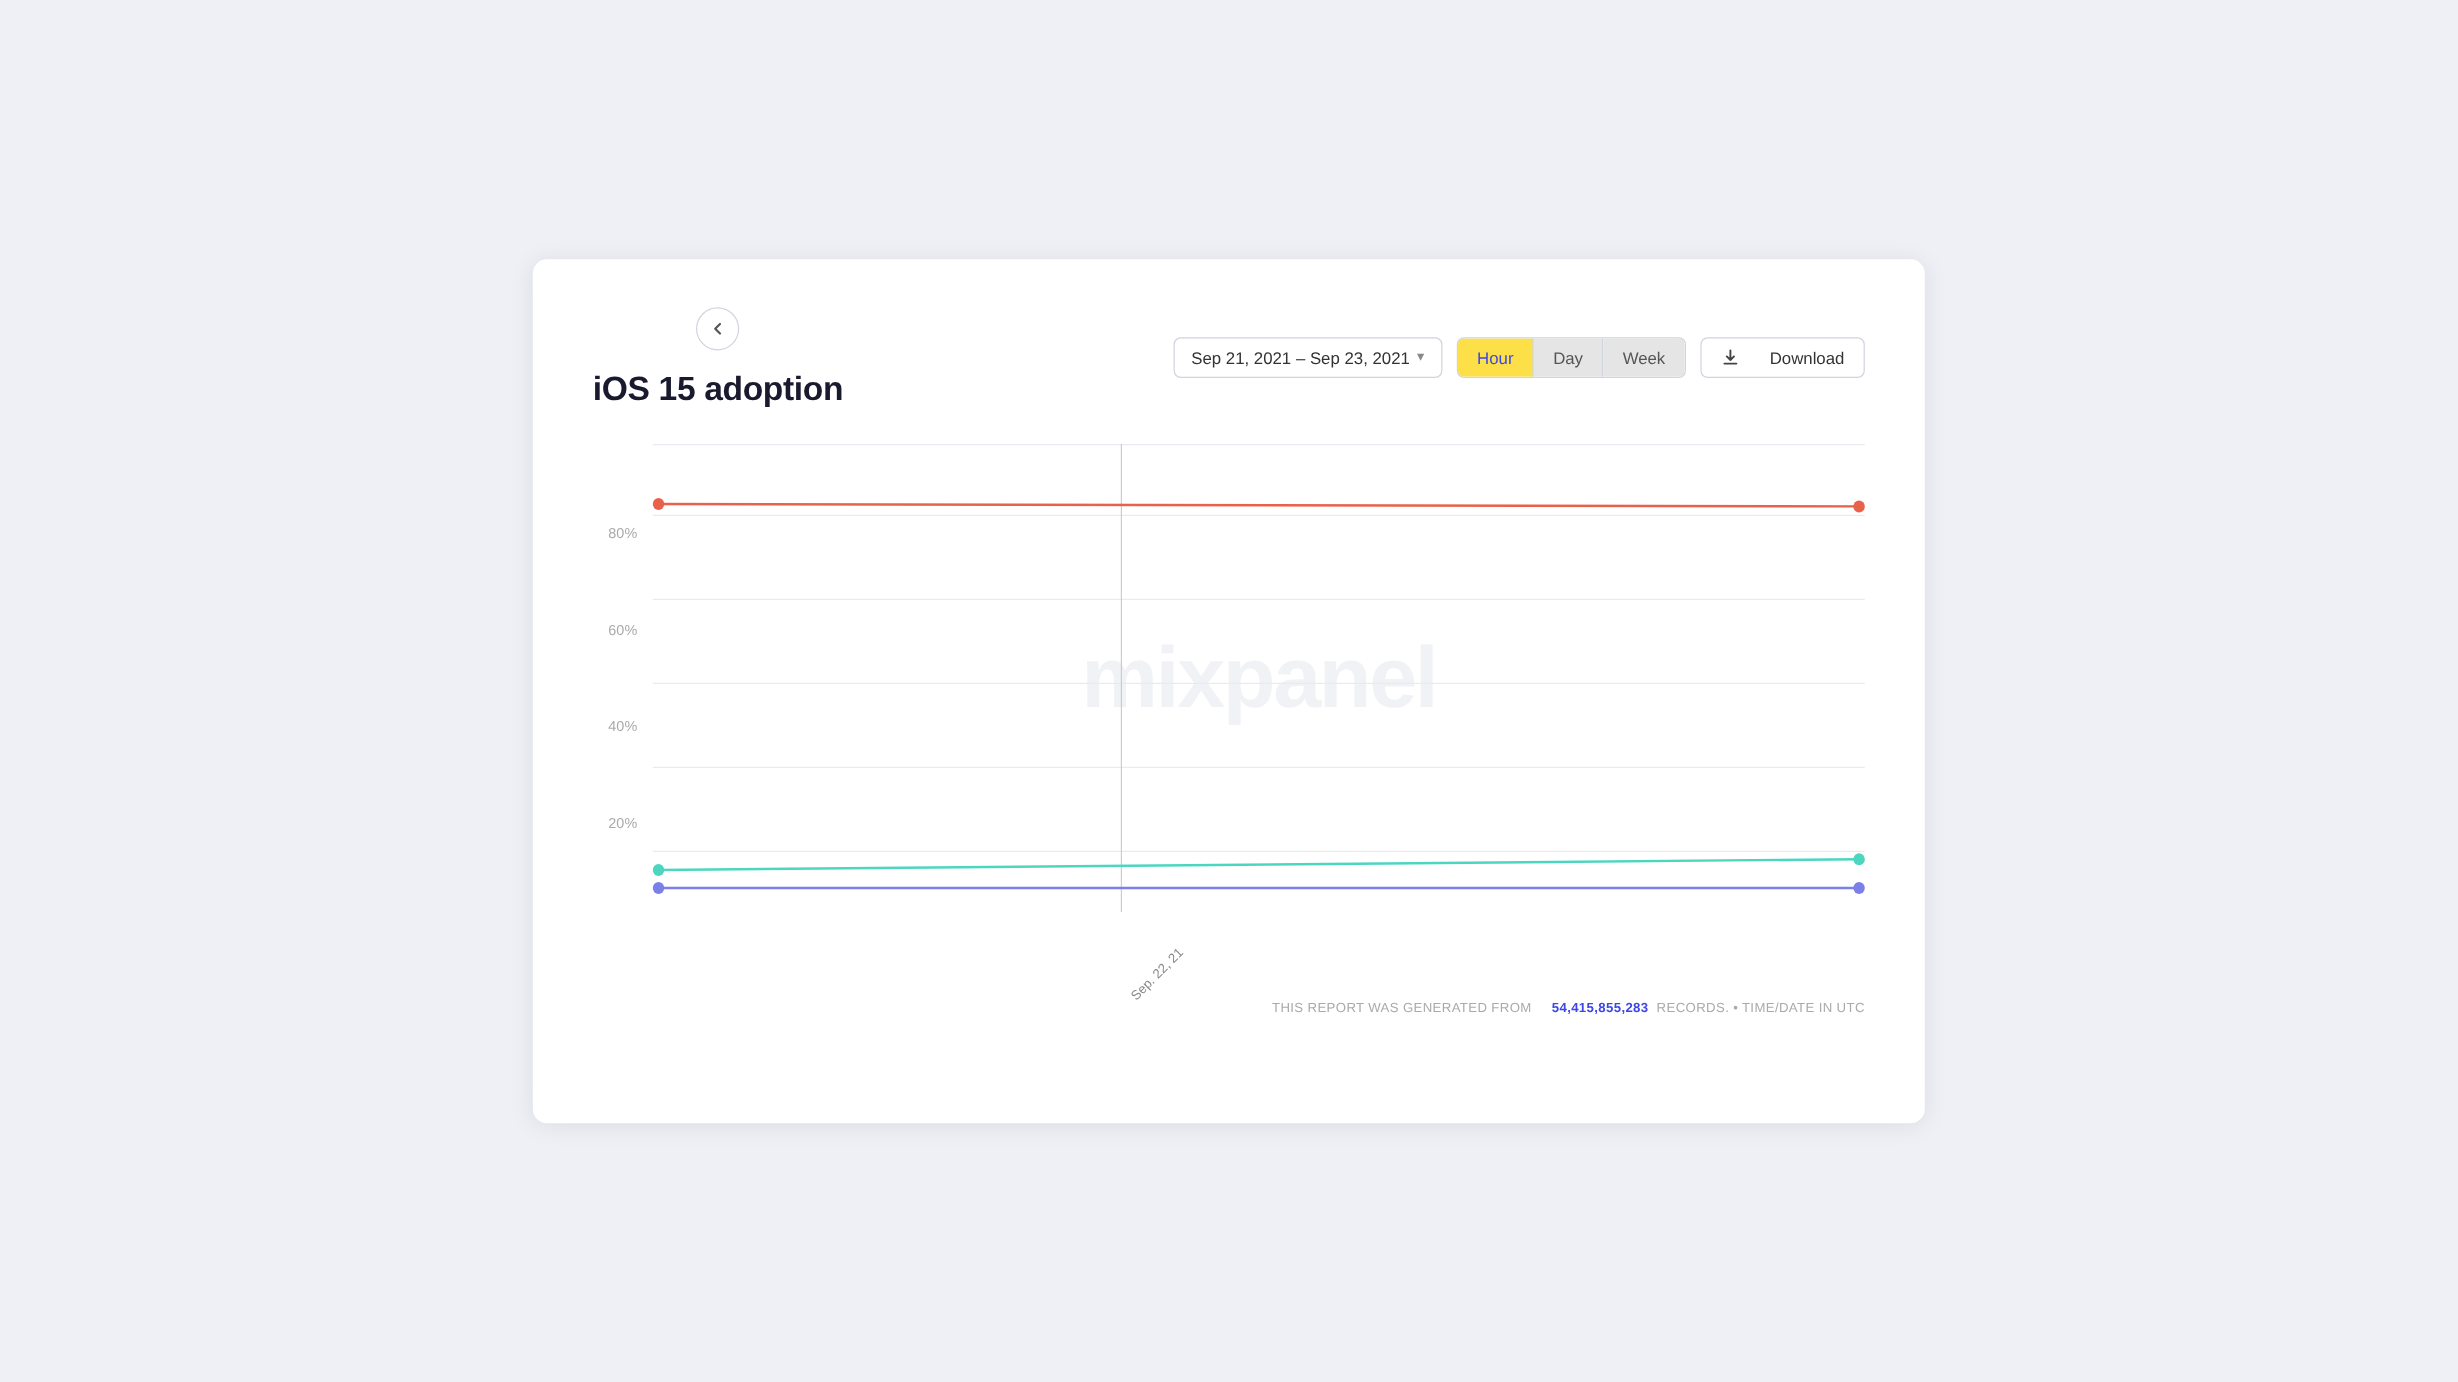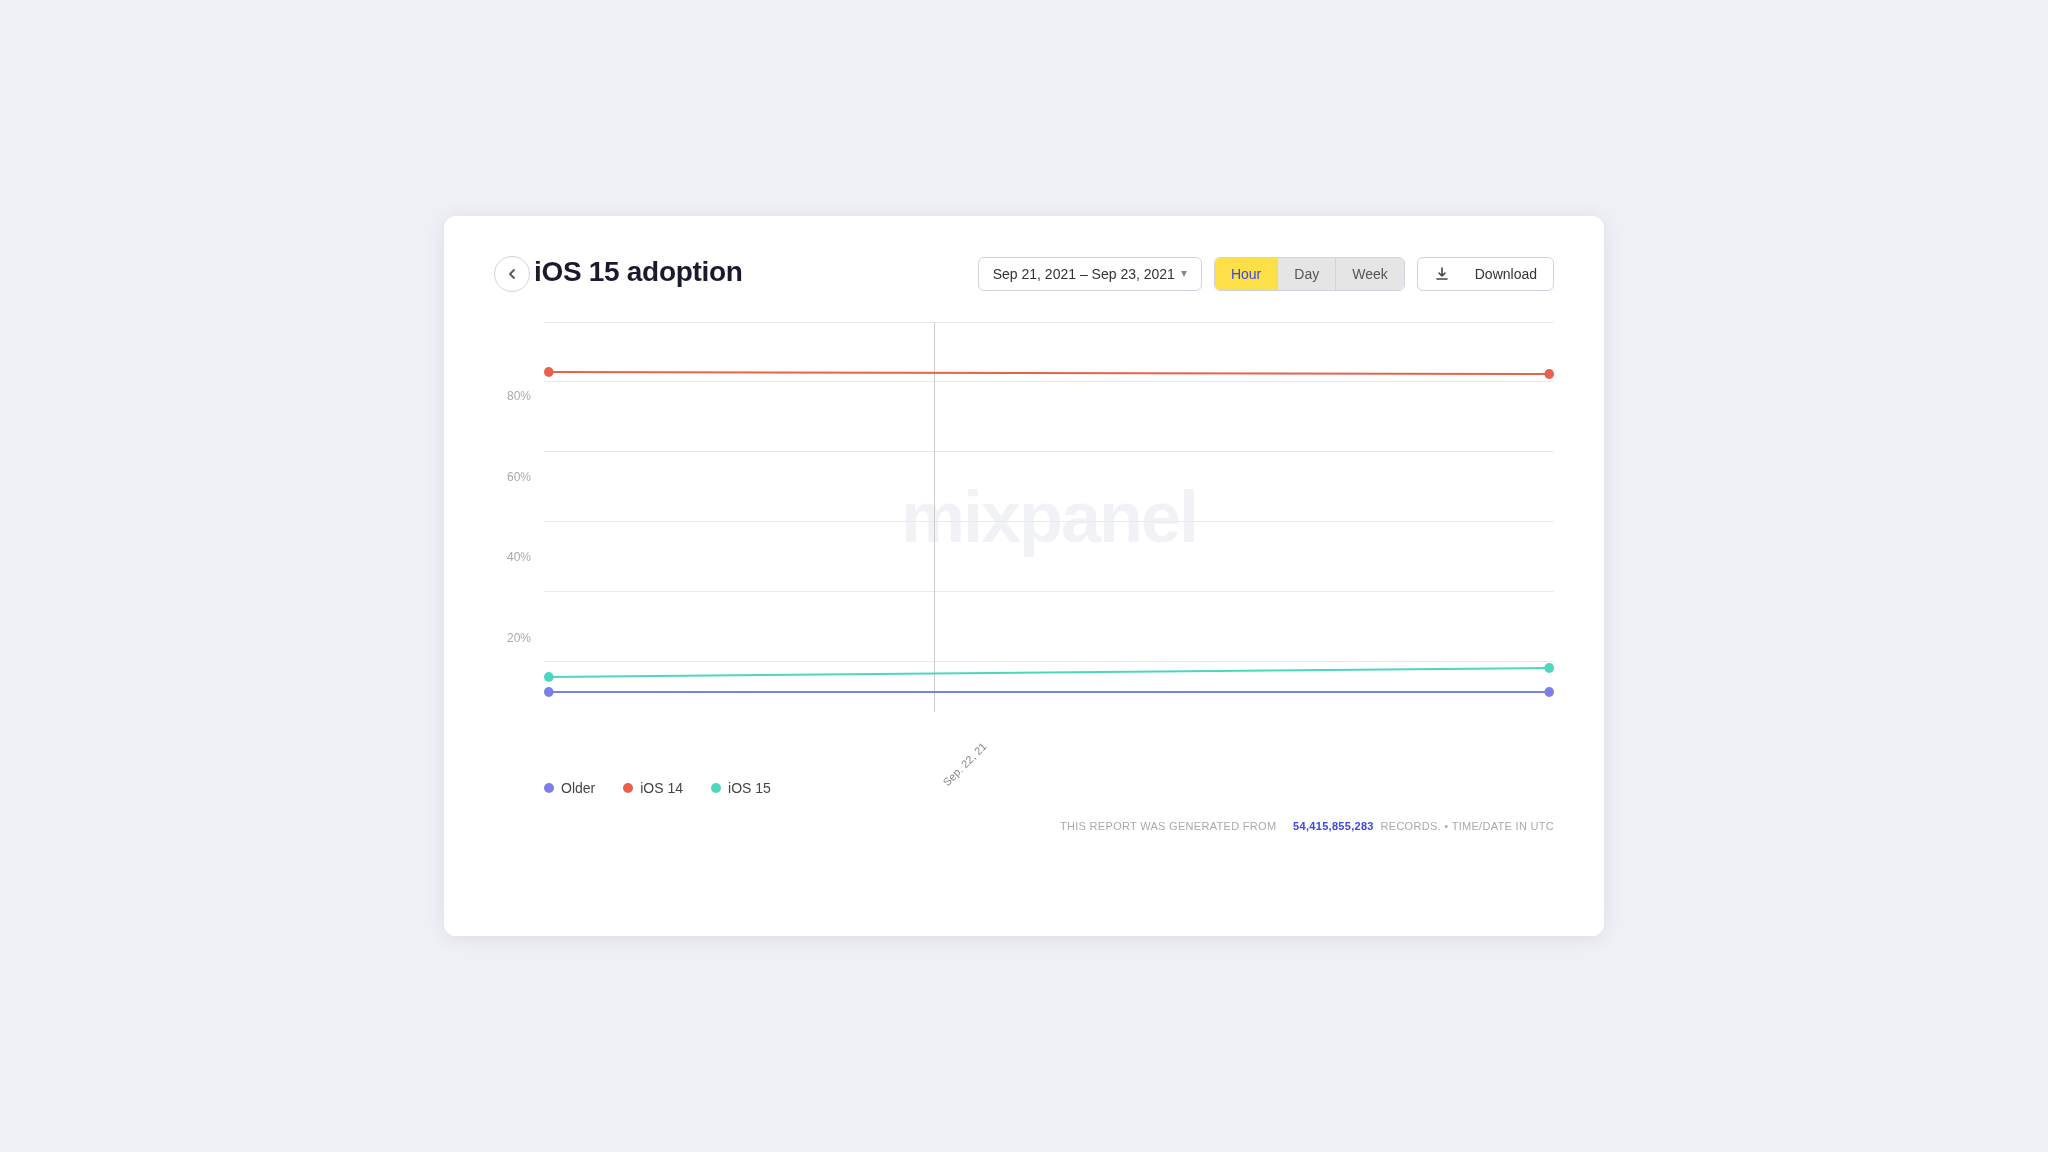--- a/index.html
+++ b/index.html
@@ -22,22 +22,23 @@
       position: relative;
     }
     .header {
       display: flex;
       align-items: center;
       justify-content: space-between;
       margin-bottom: 30px;
     }
     .header-left {
       display: flex;
-      align-items: flex-start;
-      gap: 4px;
+      align-items: center;
+      gap: 16px;
+      flex-direction: column;
     }
     .back-btn {
       width: 36px;
       height: 36px;
       border-radius: 50%;
       border: 1.5px solid #d0d4de;
       background: #fff;
       display: flex;
       align-items: center;
       justify-content: center;
@@ -278,33 +279,19 @@
         <circle cx="5" cy="355" r="5" fill="#4cd6c0"></circle>
         <circle cx="1055" cy="346" r="5" fill="#4cd6c0"></circle>
 
         <line x1="5" y1="370" x2="1055" y2="370" stroke="#7b7fe8" stroke-width="2"></line>
         <circle cx="5" cy="370" r="5" fill="#7b7fe8"></circle>
         <circle cx="1055" cy="370" r="5" fill="#7b7fe8"></circle>
       </svg>
     </div>
   </div>
 
-  <div class="legend">
-    <div class="legend-item">
-      <div class="legend-dot" style="background:#7b7fe8"></div>
-      <span>Older</span>
-    </div>
-    <div class="legend-item">
-      <div class="legend-dot" style="background:#e8614a"></div>
-      <span>iOS 14</span>
-    </div>
-    <div class="legend-item">
-      <div class="legend-dot" style="background:#4cd6c0"></div>
-      <span>iOS 15</span>
-    </div>
-  </div>
 
   <div class="footer-info">
     <span>THIS REPORT WAS GENERATED FROM</span>
     &nbsp;<span class="highlight">54,415,855,283</span>&nbsp;
     <span>RECORDS. • TIME/DATE IN UTC</span>
   </div>
 </div>
 
 </body></html>

